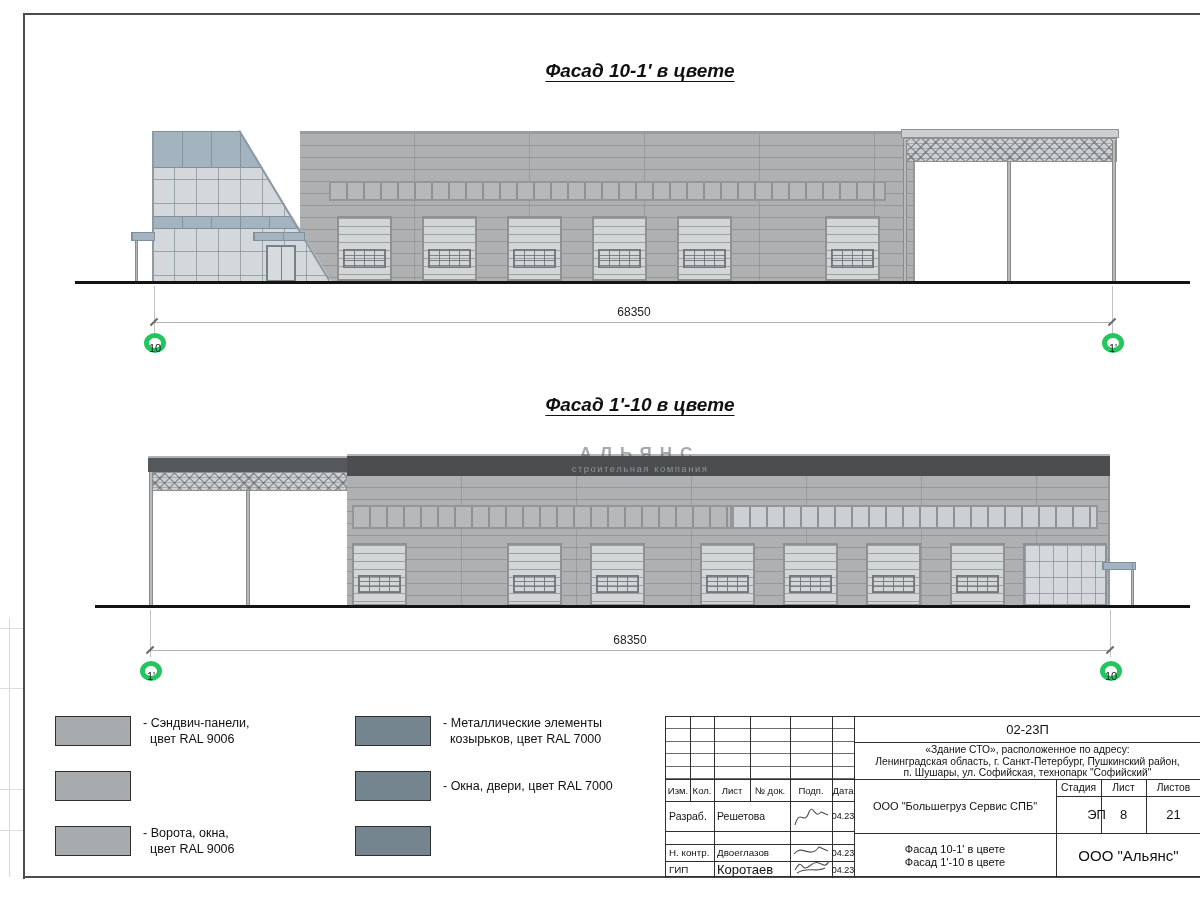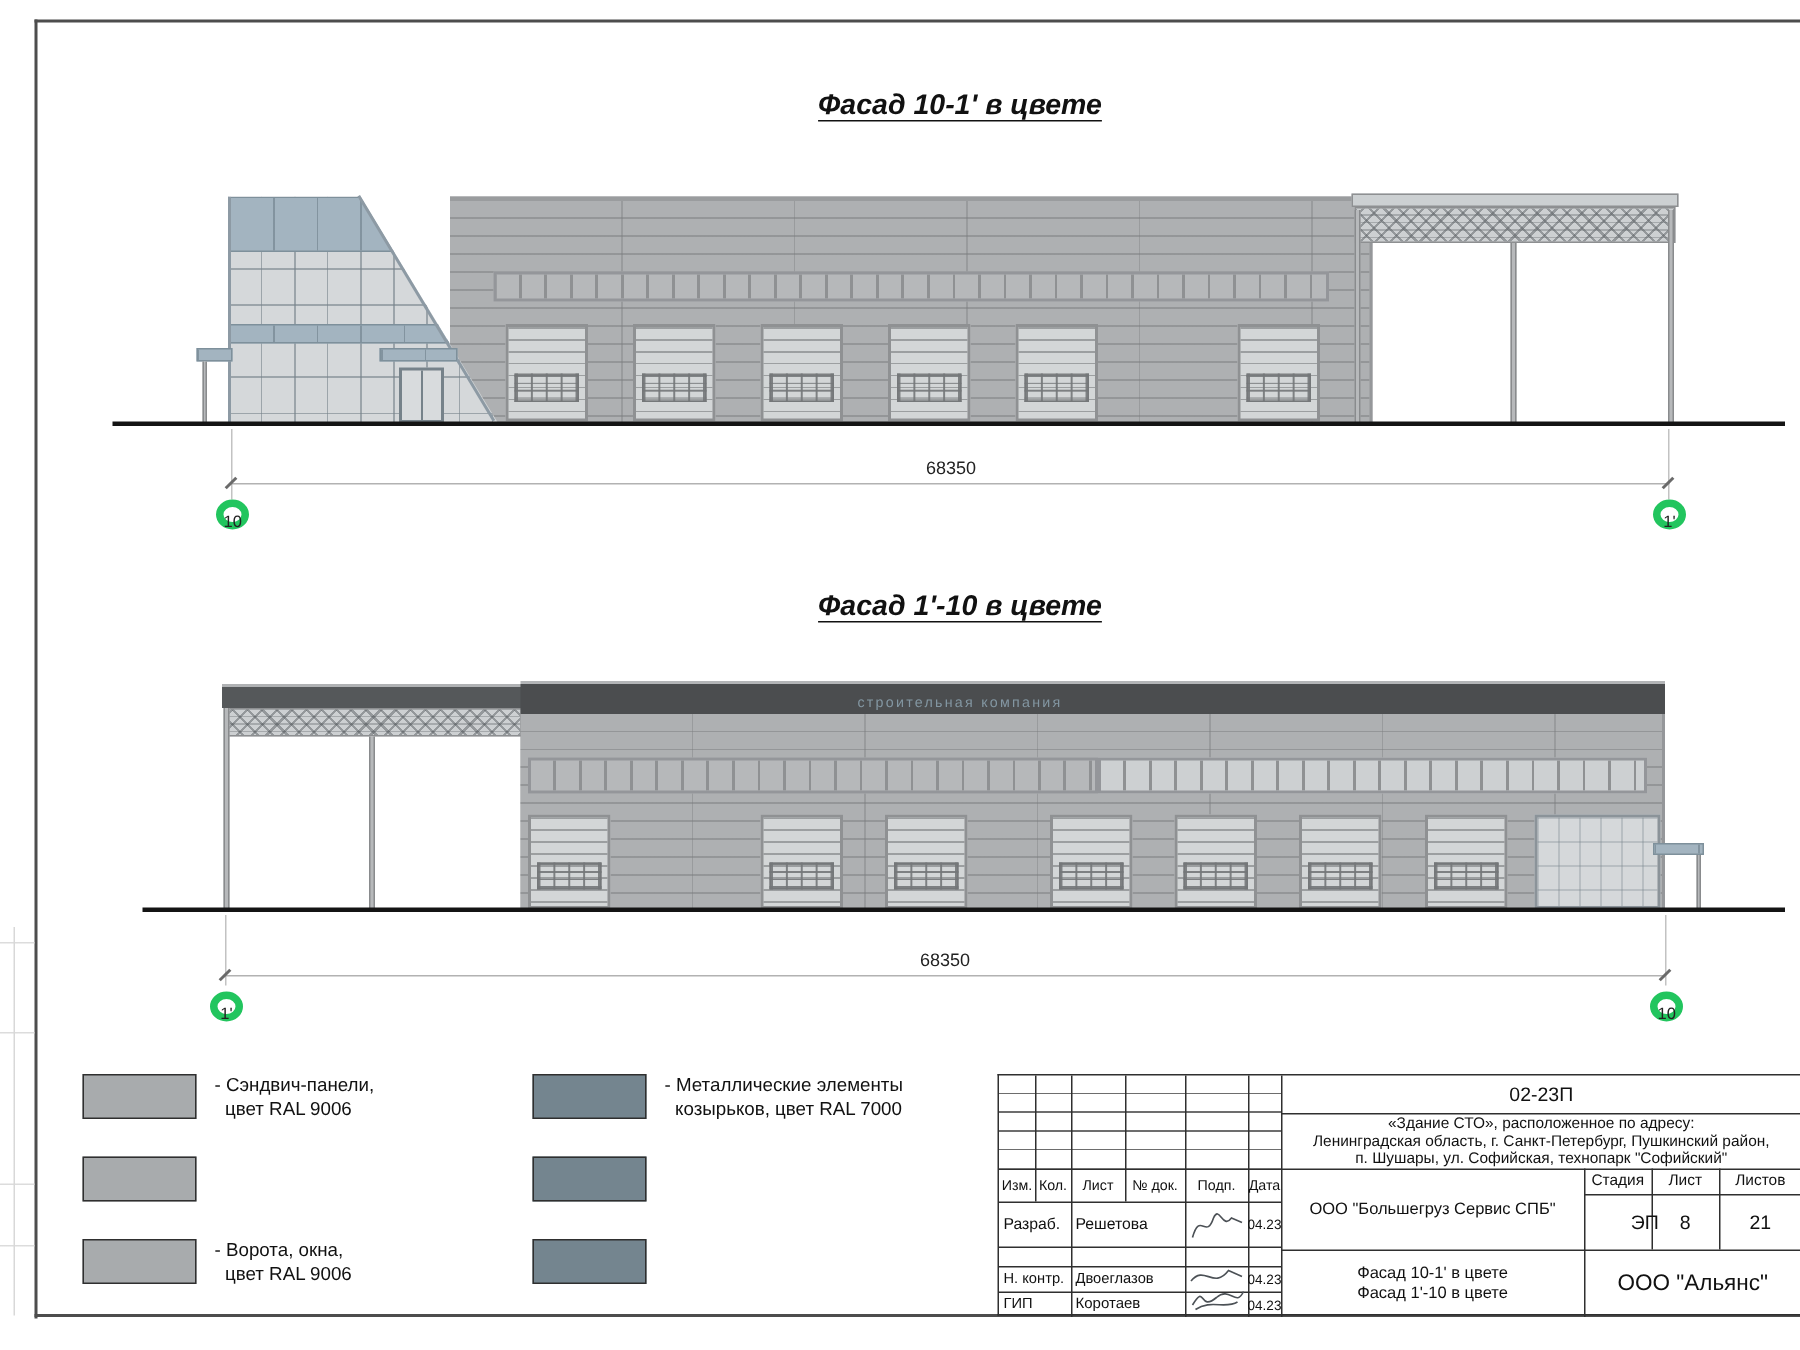--- a/index.html
+++ b/index.html
@@ -127,20 +127,21 @@
 
     <div class="abs" style="left:148px;top:456px;width:202px;height:16px;background:#55585a;border-top:2px solid #b0b2b4"></div>
     <div class="abs truss" style="left:150px;top:472px;width:198px;height:19px"></div>
     <div class="abs colmn" style="left:149px;top:472px;width:4px;height:135px"></div>
     <div class="abs colmn" style="left:246px;top:491px;width:4px;height:116px"></div>
 
     <div class="abs" style="left:347px;top:454px;width:763px;height:2px;background:#b3b5b7"></div>
     <div class="abs" style="left:347px;top:456px;width:763px;height:20px;background:#4b4d4f"></div>
     <div class="abs wall" style="left:347px;top:476px;width:763px;height:131px;border-right:2px solid #95979a"></div>
 
+    <div class="abs" style="left:520px;top:444px;width:240px;text-align:center;font-size:17px;font-weight:bold;letter-spacing:8px;color:rgba(75,82,88,.5);z-index:6">АЛЬЯНС</div>
     <div class="abs" style="left:545px;top:463px;width:190px;text-align:center;font-size:9.5px;letter-spacing:1.5px;color:rgba(150,175,190,.75);z-index:6">строительная компания</div>
 
     <div class="abs band-strip" style="left:352px;top:505px;width:380px;height:24px"></div>
     <div class="abs band-strip light" style="left:732px;top:505px;width:366px;height:24px"></div>
 
     <div class="abs door" style="left:352px;top:543px;width:55px;height:63px">
         <div class="door-grid"></div>
       </div>
     <div class="abs door" style="left:507px;top:543px;width:55px;height:63px">
         <div class="door-grid"></div>
@@ -189,20 +190,24 @@
     <div class="abs legend-label" style="left:143px;top:826px;width:210px;height:30px">
       <div>- Ворота, окна,</div>
         <div style="padding-left:7px">цвет RAL 9006</div>
     </div>
     <div class="abs swatch" style="left: 355px; top: 716px; background-color: rgb(116, 133, 143);"></div>
     <div class="abs legend-label" style="left:443px;top:716px;width:240px;height:30px">
       <div>- Металлические элементы</div>
         <div style="padding-left:7px">козырьков, цвет RAL 7000</div>
     </div>
     <div class="abs swatch" style="left: 355px; top: 771px; background-color: rgb(116, 133, 143);"></div>
+    <div class="abs legend-label" style="left:443px;top:771px;width:240px;height:30px">
+      <div>- Окна, двери, цвет RAL 7000</div>
+        <div style="padding-left:7px"></div>
+    </div>
     <div class="abs swatch" style="left: 355px; top: 826px; background-color: rgb(116, 133, 143);"></div>
   </div>
 
   <div class="abs tb" style="left:665px;top:716px;width:535px;height:161px">
 
     <div class="abs revgrid" style="left:0;top:0;width:188px;height:62px"></div>
 
     <div class="vline" style="left:24px;top:0;height:84px"></div>
     <div class="vline" style="left:48px;top:0;height:161px"></div>
     <div class="vline" style="left:84px;top:0;height:84px"></div>
@@ -229,21 +234,21 @@
     <div class="tbcell" style="left:124px;top:62px;width:42px;height:22px;font-size:9.5px">Подп.</div>
     <div class="tbcell" style="left:166px;top:62px;width:22px;height:22px;font-size:9.5px">Дата</div>
 
     <div class="tbcell tbleft" style="left:3px;top:84px;width:45px;height:30px">Разраб.</div>
     <div class="tbcell tbleft" style="left:51px;top:84px;width:72px;height:30px">Решетова</div>
     <div class="tbcell" style="left:166px;top:84px;width:22px;height:30px;font-size:9px">04.23</div>
     <div class="tbcell tbleft" style="left:3px;top:127px;width:45px;height:17px;font-size:9.8px">Н. контр.</div>
     <div class="tbcell tbleft" style="left:51px;top:127px;width:72px;height:17px;font-size:9.8px">Двоеглазов</div>
     <div class="tbcell" style="left:166px;top:127px;width:22px;height:17px;font-size:9px">04.23</div>
     <div class="tbcell tbleft" style="left:3px;top:144px;width:45px;height:17px;font-size:9.8px">ГИП</div>
-    <div class="tbcell tbleft" style="left:51px;top:144px;width:72px;height:17px;font-size:10px">Коротаев</div>
+    <div class="tbcell tbleft" style="left:51px;top:144px;width:72px;height:17px;font-size:13px">Коротаев</div>
     <div class="tbcell" style="left:166px;top:144px;width:22px;height:17px;font-size:9px">04.23</div>
 
     <svg class="abs" style="left:125px;top:86px;width:40px;height:26px" viewBox="0 0 40 26">
       <path d="M4 22 C9 4,13 24,18 9 C22 0,24 17,30 9 L37 12" fill="none" stroke="#4c5156" stroke-width="1.1"></path>
     </svg>
     <svg class="abs" style="left:125px;top:125px;width:40px;height:35px" viewBox="0 0 40 35">
       <path d="M3 12 C12 1,18 18,28 5 L37 9 M4 28 C13 13,8 33,20 23 C29 15,33 30,38 19 M6 31 C16 24,26 31,34 26" fill="none" stroke="#4c5156" stroke-width="1.1"></path>
     </svg>
 
     <div class="tbcell" style="left:188px;top:0;width:347px;height:25px;font-size:13px">02-23П</div>

